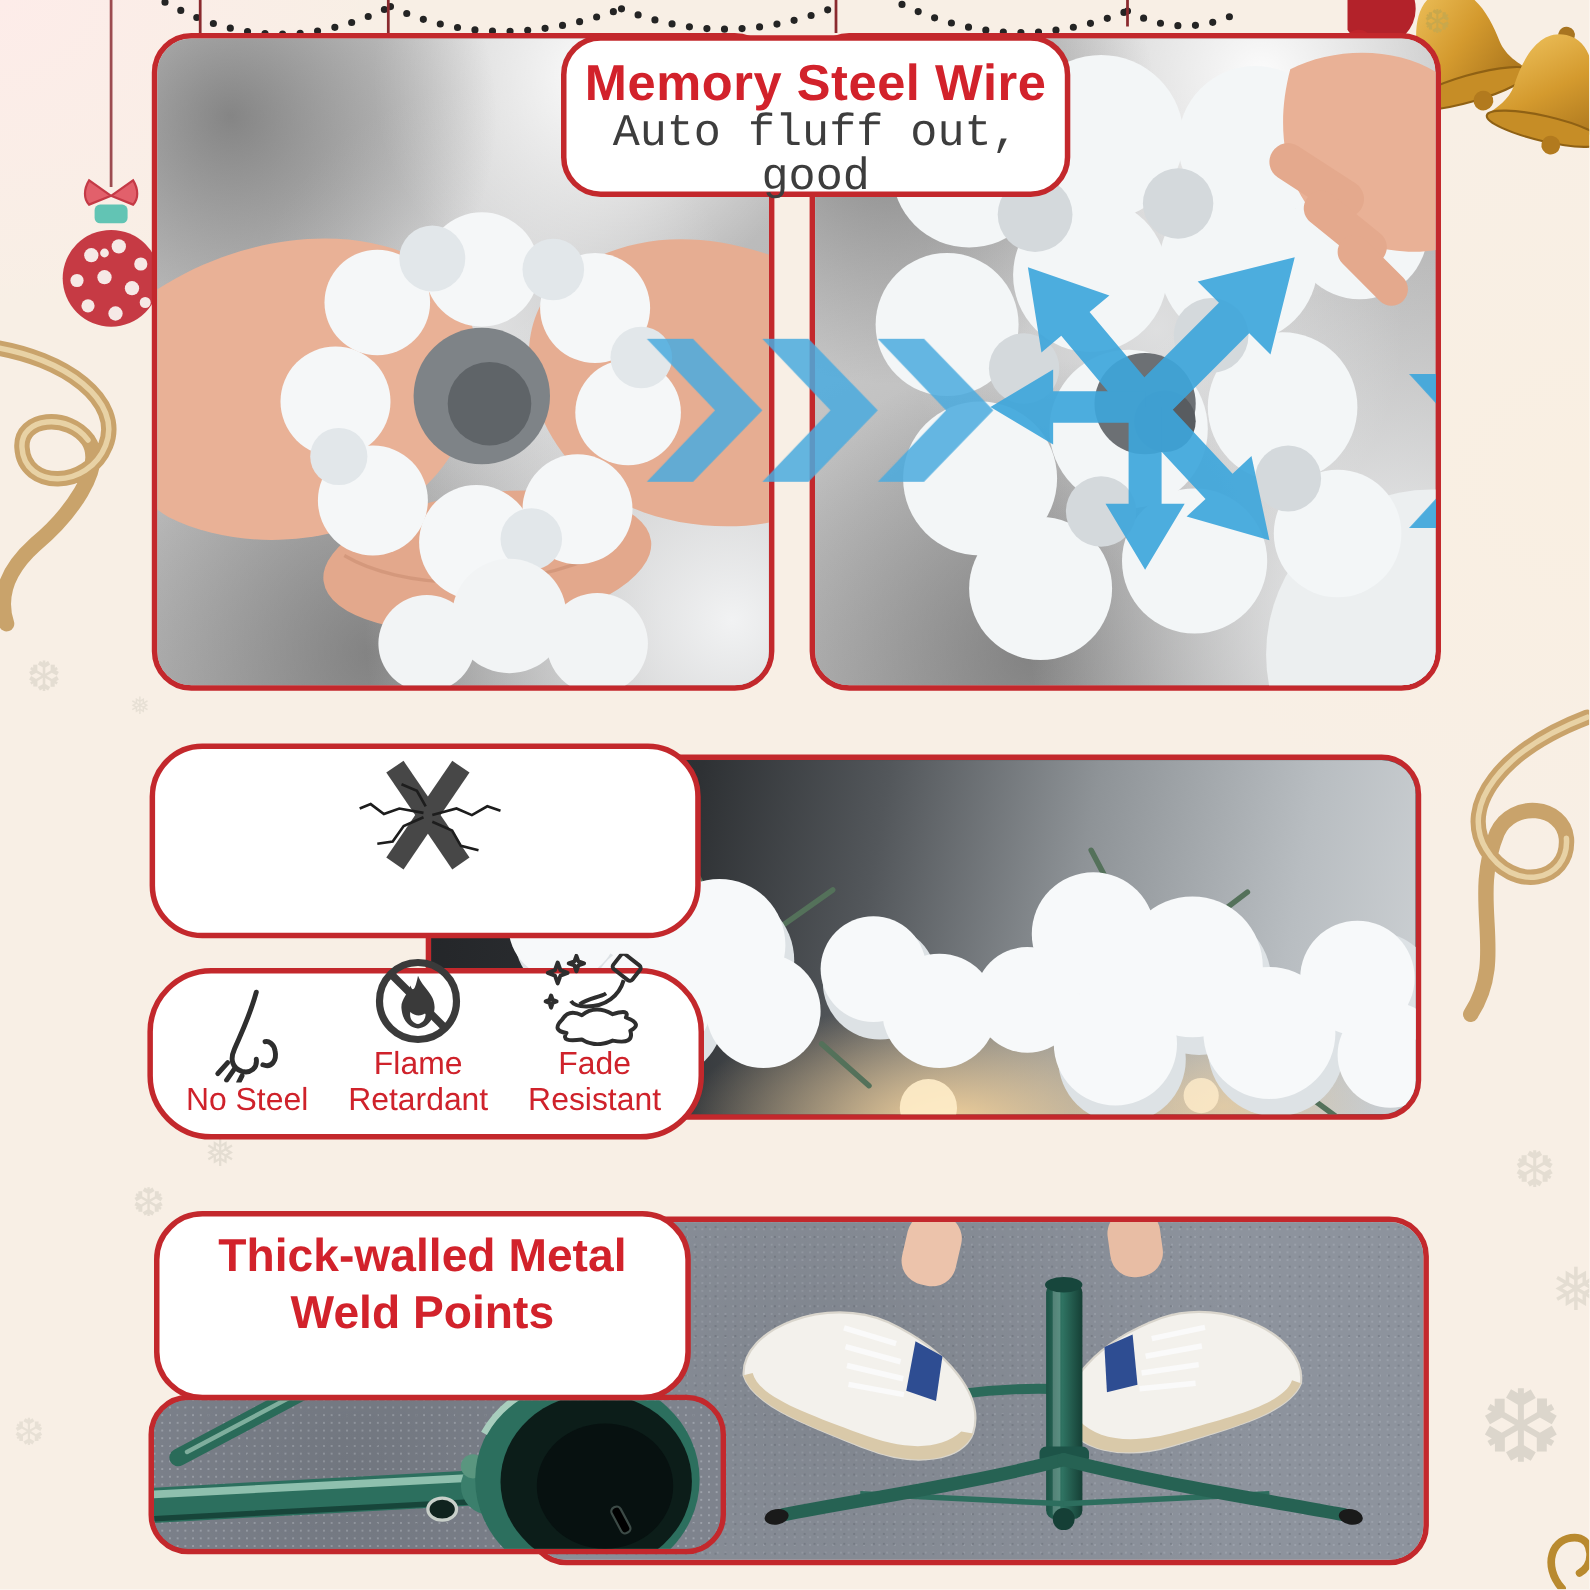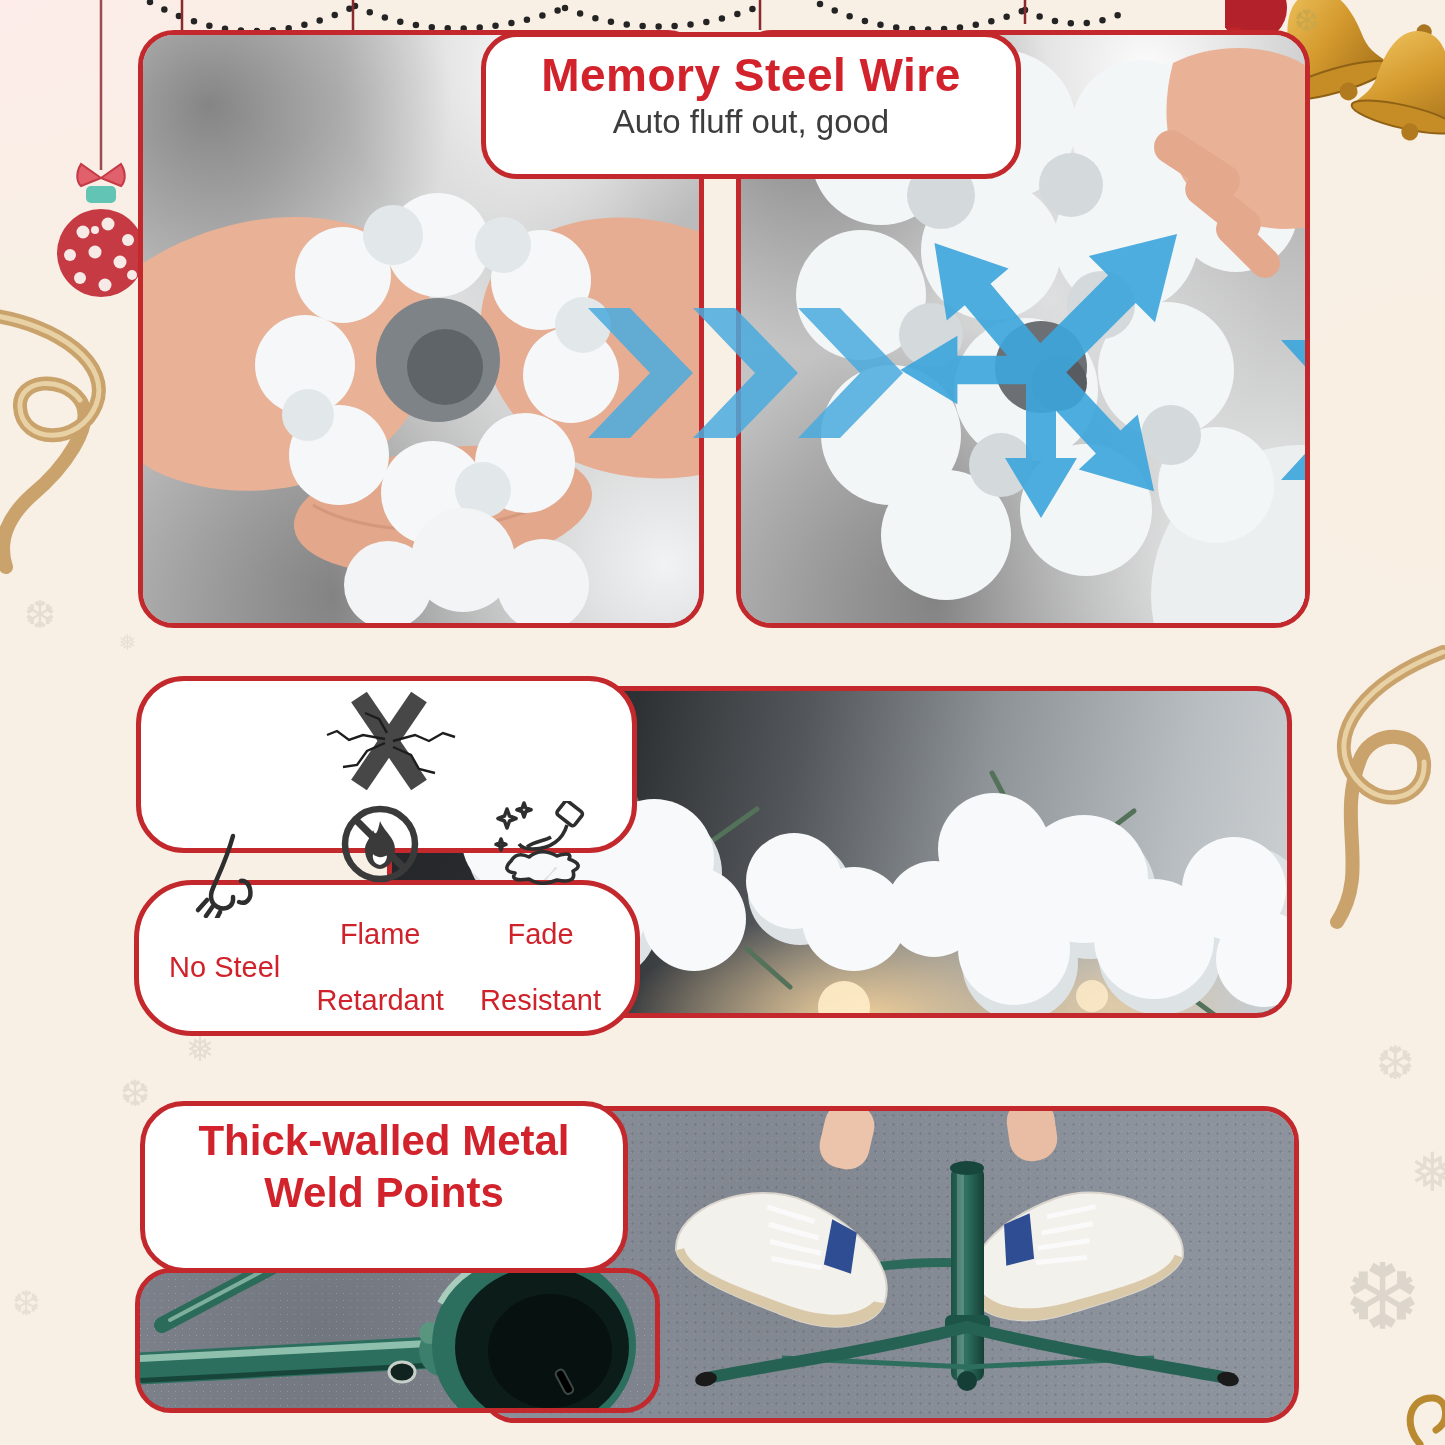--- a/index.html
+++ b/index.html
@@ -27,30 +27,30 @@
       radial-gradient(circle at 35% 45%, rgba(0,0,0,.10) 0%, rgba(0,0,0,0) 70%),
       radial-gradient(#7d838d 16%, rgba(0,0,0,0) 17%),
       radial-gradient(#9ba1ab 15%, rgba(0,0,0,0) 16%);
     background-size:100% 100%, 9px 9px, 7px 7px;
     background-position:0 0, 0 0, 4px 3px;}
   .carpet.blur{background-color:#7d838e;filter:saturate(.9);}
   .snowflake{position:absolute;z-index:1;color:#e4ddd2;font-family:"DejaVu Sans",sans-serif;
     line-height:1;user-select:none;}
   .deco{position:absolute;z-index:1;}
   
-  #memory-box{left:481px;top:32px;width:540px;height:147px;border-radius:36px;padding-top:11px;z-index:5;}
+  #memory-box{left:510px;top:32px;width:463px;height:147px;border-radius:36px;padding-top:11px;z-index:5;}
   #memory-box .t{font-size:46px;letter-spacing:.5px;}
-  #memory-box .s{font-size:33px;line-height:40px;color:#3d3d3d;font-weight:500;}
+  #memory-box .s{font-size:41px;line-height:40px;color:#3d3d3d;font-weight:500;font-family:Liberation Mono, monospace;}
   
   #crack-box{left:136px;top:676px;width:501px;height:177px;border-radius:48px;padding-top:10px;}
   #crack-box .t{font-size:40px;margin-top:2px;}
   
   #features-box{left:134px;top:880px;width:506px;height:156px;border-radius:58px;
     display:flex;align-items:flex-end;justify-content:space-between;padding:14px 34px 14px 30px;}
-  .feature{display:flex;flex-direction:column;align-items:center;gap:33px;}
+  .feature{display:flex;flex-direction:column;align-items:center;}
   .feature .lbl{font-size:29px;line-height:33px;color:#cf222b;font-weight:500;}
   
   #stand-box{left:140px;top:1101px;width:488px;height:172px;border-radius:44px;padding-top:9px;}
   #stand-box .l{font-size:42px;line-height:52px;}
   
   #photo-tl{left:138px;top:30px;width:566px;height:598px;}
   #photo-tr{left:736px;top:30px;width:574px;height:598px;}
   #photo-mid{left:387px;top:686px;width:905px;height:332px;background:#3a3d40;}
   #photo-stand{left:479px;top:1106px;width:820px;height:317px;}
   #photo-pipe{left:135px;top:1268px;width:525px;height:145px;z-index:3;background:#7d838e;}

